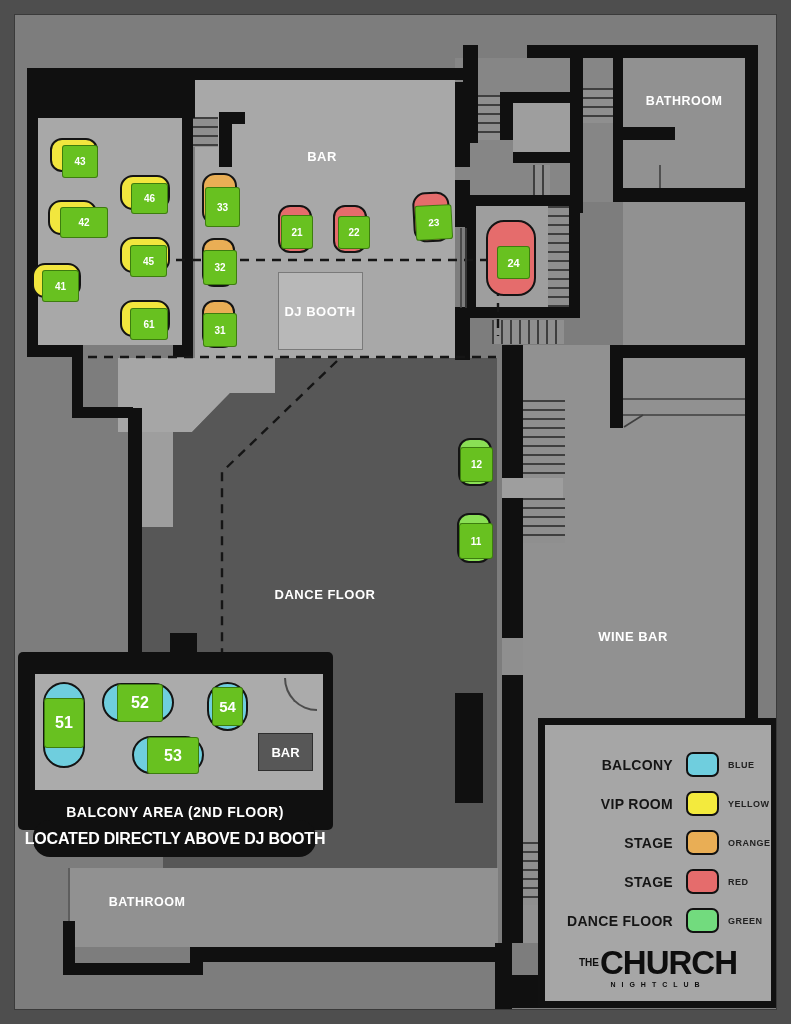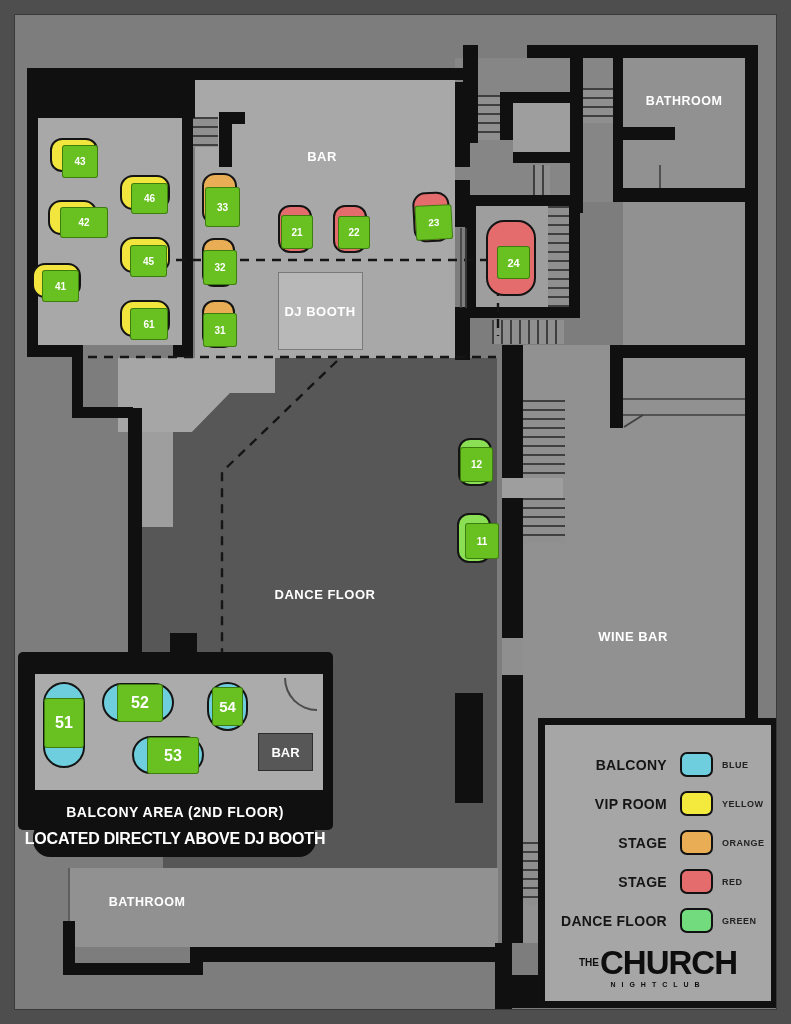--- a/index.html
+++ b/index.html
@@ -28,21 +28,21 @@
   .balc-title{left:175px;top:812px;font-size:14px;}
   .balc-sub{left:175px;top:839px;font-size:16px;letter-spacing:-0.2px;z-index:8;}
   .balc-barbox{left:258px;top:733px;width:55px;height:38px;background:#575757;border:1px solid #2e2e2e;
                display:flex;align-items:center;justify-content:center;color:#fff;font-weight:bold;font-size:13px;}
   .door-arc{left:284px;top:678px;width:33px;height:33px;border-left:2px solid #4c4c4c;
             border-bottom:2px solid #4c4c4c;border-bottom-left-radius:100%;}
   
   #legend{position:absolute;left:538px;top:718px;width:240px;height:290px;background:#a6a6a6;
           border:7px solid #111;z-index:9;}
   .lrows{padding-top:20px;}
-  .lrow{display:flex;align-items:center;height:39px;padding-left:2px;}
+  .lrow{display:flex;align-items:center;height:39px;padding-left:8px;}
   .larea{width:120px;text-align:right;font-size:14px;font-weight:bold;color:#151515;letter-spacing:.3px;}
   .lsw{width:33px;height:25px;margin-left:13px;border:2px solid #111;border-radius:7px;}
   .lname{margin-left:9px;font-size:9px;font-weight:bold;color:#222;letter-spacing:.5px;}
   .logo{margin-top:6px;text-align:center;color:#0d0d0d;line-height:1;}
   .logo-row{display:flex;align-items:center;justify-content:center;}
   .logo-the{font-size:10px;font-weight:bold;margin-right:1px;letter-spacing:0;}
   .logo-name{font-size:33px;font-weight:bold;letter-spacing:-1px;}
   .logo-tag{font-size:7px;font-weight:bold;letter-spacing:6px;margin-top:2px;}
   .frame{position:absolute;inset:0;border:14px solid #4e4e4e;box-shadow:inset 0 0 0 1px #3a3a3a;
          z-index:50;pointer-events:none;}
@@ -213,21 +213,21 @@
       <div class="tbl" style="left: 486px; top: 220px; width: 50px; height: 76px;">
         <div class="pill" style="left: 0px; top: 0px; width: 50px; height: 76px; background: rgb(229, 108, 108); border-radius: 18px;"></div>
         <div class="sq" style="left: 11px; top: 26px; width: 33px; height: 33px; font-size: 11px;">24</div>
       </div>
       <div class="tbl" style="left: 458px; top: 438px; width: 35px; height: 48px;">
         <div class="pill" style="left: 0px; top: 0px; width: 34px; height: 48px; background: rgb(138, 223, 85); border-radius: 12px;"></div>
         <div class="sq" style="left: 2px; top: 9px; width: 33px; height: 35px; font-size: 10px;">12</div>
       </div>
       <div class="tbl" style="left: 457px; top: 513px; width: 36px; height: 50px;">
         <div class="pill" style="left: 0px; top: 0px; width: 34px; height: 50px; background: rgb(138, 223, 85); border-radius: 12px;"></div>
-        <div class="sq" style="left: 8px; top: 10px; width: 34px; height: 36px; font-size: 10px;">11</div>
+        <div class="sq" style="left: 2px; top: 10px; width: 34px; height: 36px; font-size: 10px;">11</div>
       </div>
       <div class="tbl" style="left: 43px; top: 682px; width: 42px; height: 86px;">
         <div class="pill" style="left: 0px; top: 0px; width: 42px; height: 86px; background: rgb(111, 206, 222); border-radius: 21px;"></div>
         <div class="sq" style="left: 1px; top: 16px; width: 40px; height: 50px; font-size: 16px;">51</div>
       </div>
       <div class="tbl" style="left: 102px; top: 683px; width: 72px; height: 39px;">
         <div class="pill" style="left: 0px; top: 0px; width: 72px; height: 39px; background: rgb(111, 206, 222); border-radius: 19.5px;"></div>
         <div class="sq" style="left: 15px; top: 1px; width: 46px; height: 38px; font-size: 16px;">52</div>
       </div>
       <div class="tbl" style="left: 207px; top: 682px; width: 41px; height: 49px;">

